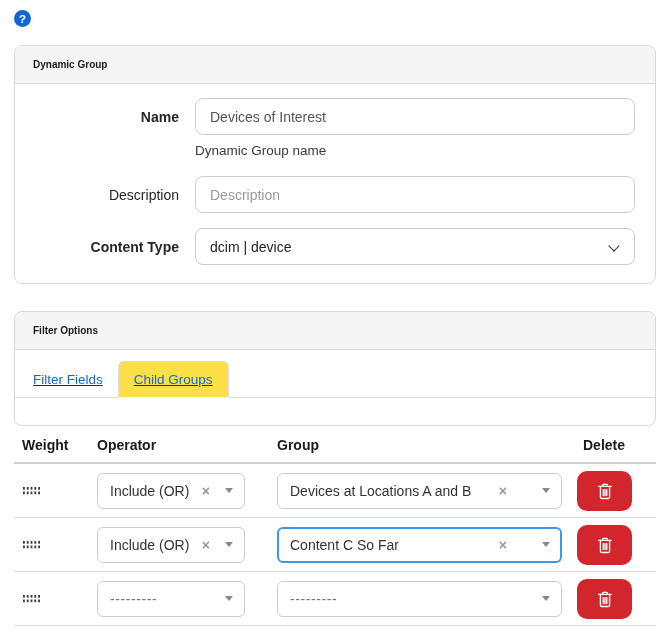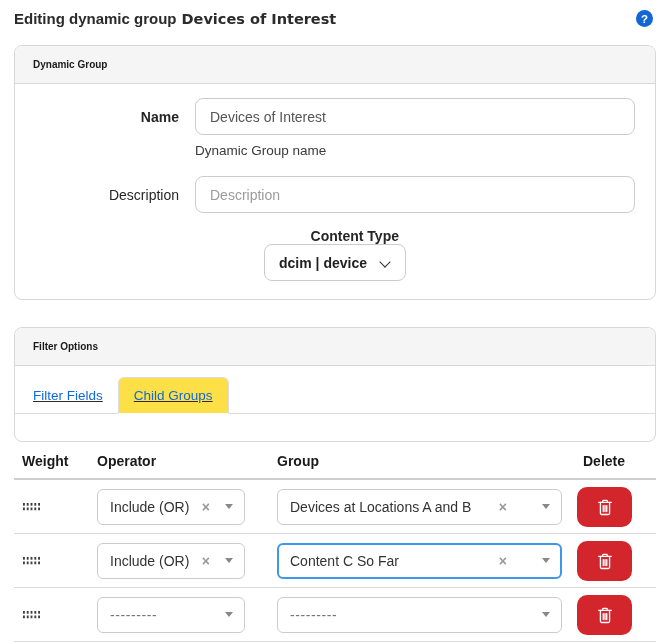--- a/index.html
+++ b/index.html
@@ -24,36 +24,36 @@
   
   .panel { margin:18px 14px 0; border:1px solid #d8d8d8; border-radius:8px; background:#fff; }
   .panel-header {
     background:#f5f5f5; border-bottom:1px solid #d8d8d8; border-radius:8px 8px 0 0;
     padding:13px 18px; font-weight:700; font-size:10px; color:#1a1a1a;
   }
   .panel-body { padding:14px 20px 18px; }
 
   
   .form-row { display:flex; align-items:center; }
-  .form-row + .form-row { margin-top:24px;flex-direction:column; }
+  .form-row + .form-row { margin-top:24px; }
   .form-row.tight { margin-top:15px; }
   .form-label { width:160px; flex:none; text-align:right; padding-right:16px; font-size:14px; color:#262626; }
   .form-label.bold { font-weight:700; }
   .form-field { flex:1; position:relative; }
   .text-input {
     width:100%; height:37px; border:1px solid #ccc; border-radius:8px;
     padding:0 14px; font-size:14px; color:#555; font-family:inherit; background:#fff; outline:none;
   }
   .text-input::placeholder { color:#9b9b9b; }
   .help-text { margin:8px 0 0 160px; font-size:13.5px; color:#3a3a3a; }
   .spacer-after-help { height:18px; }
 
   .native-select {
     position:relative; height:37px; border:1px solid #ccc; border-radius:8px; background:#fff;
-    display:flex; align-items:center; padding:0 38px 0 14px; font-size:14px; color:#222; cursor:pointer;font-weight:bold;
+    display:flex; align-items:center; padding:0 38px 0 14px; font-size:14px; color:#222; cursor:pointer;
   }
   .chevron {
     position:absolute; right:16px; top:13px; width:8px; height:8px;
     border-right:1.6px solid #333; border-bottom:1.6px solid #333; transform:rotate(45deg);
   }
 
   
   .tab-bar { display:flex; align-items:flex-end; border-bottom:1px solid #ddd; padding-left:3px; margin-top:11px;text-decoration:underline; }
   .tab { color:#1068d9; font-size:13.5px; padding:10px 15px; cursor:pointer; white-space:nowrap; }
   .tab.active {
@@ -91,23 +91,20 @@
   .del-btn {
     width:55px; height:40px; border:none; border-radius:10px; background:#d2262c;
     display:flex; align-items:center; justify-content:center; cursor:pointer; padding:0;
   }
   .del-btn svg { display:block; }
 </style>
 </head>
 <body>
 
 <div class="page-header">
-  <div class="page-title">
-    <span>Editing dynamic group</span><span class="obj">Devices of Interest</span>
-  </div>
   <div class="help-btn">
     <span>?</span>
   </div>
 </div>
 
 <div class="panel">
   <div class="panel-header">Dynamic Group</div>
   <div class="panel-body">
 
     <div class="form-row">

